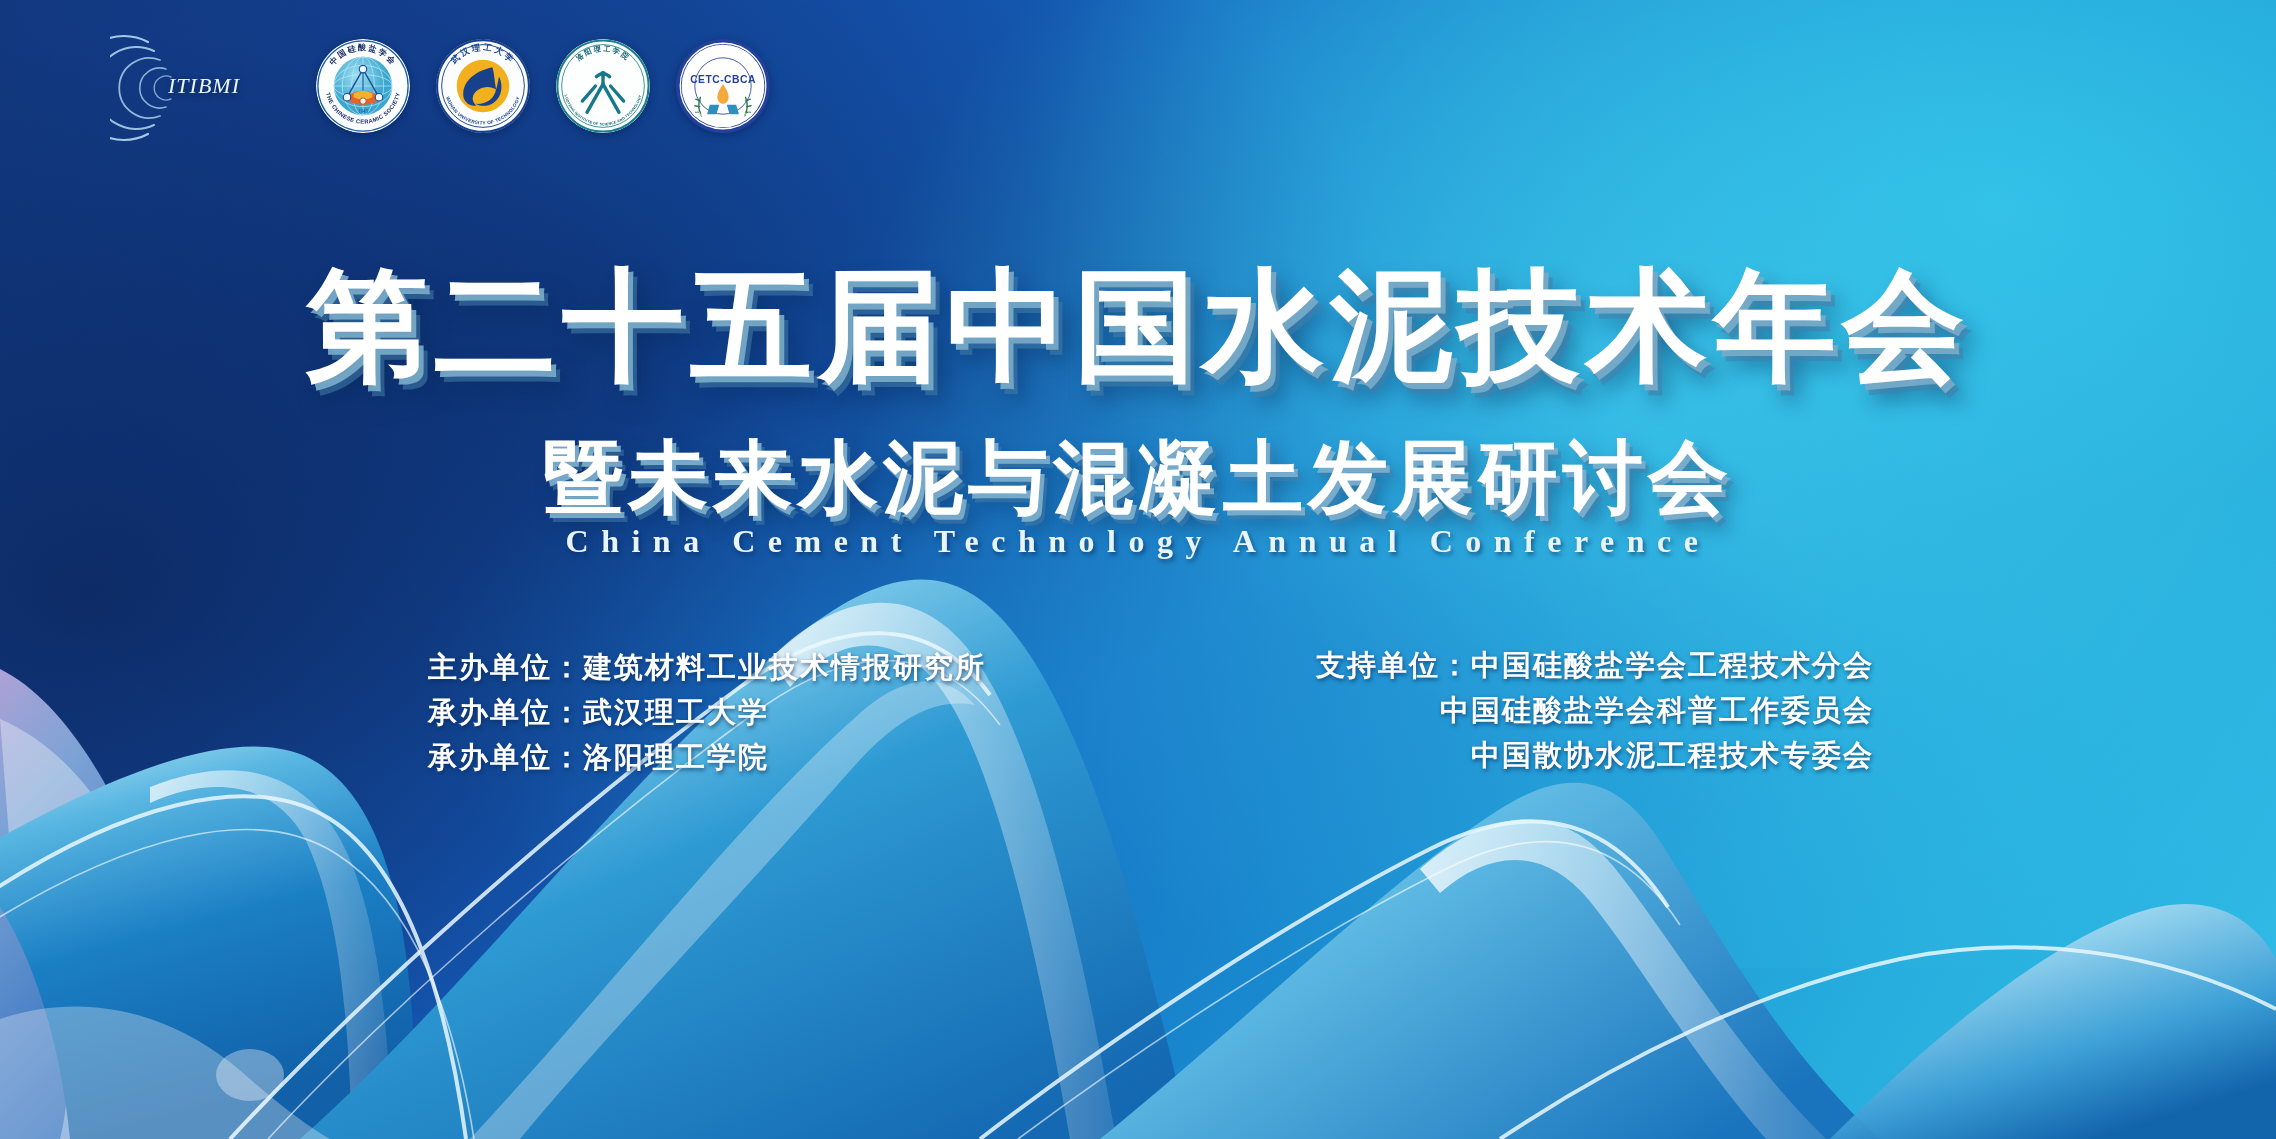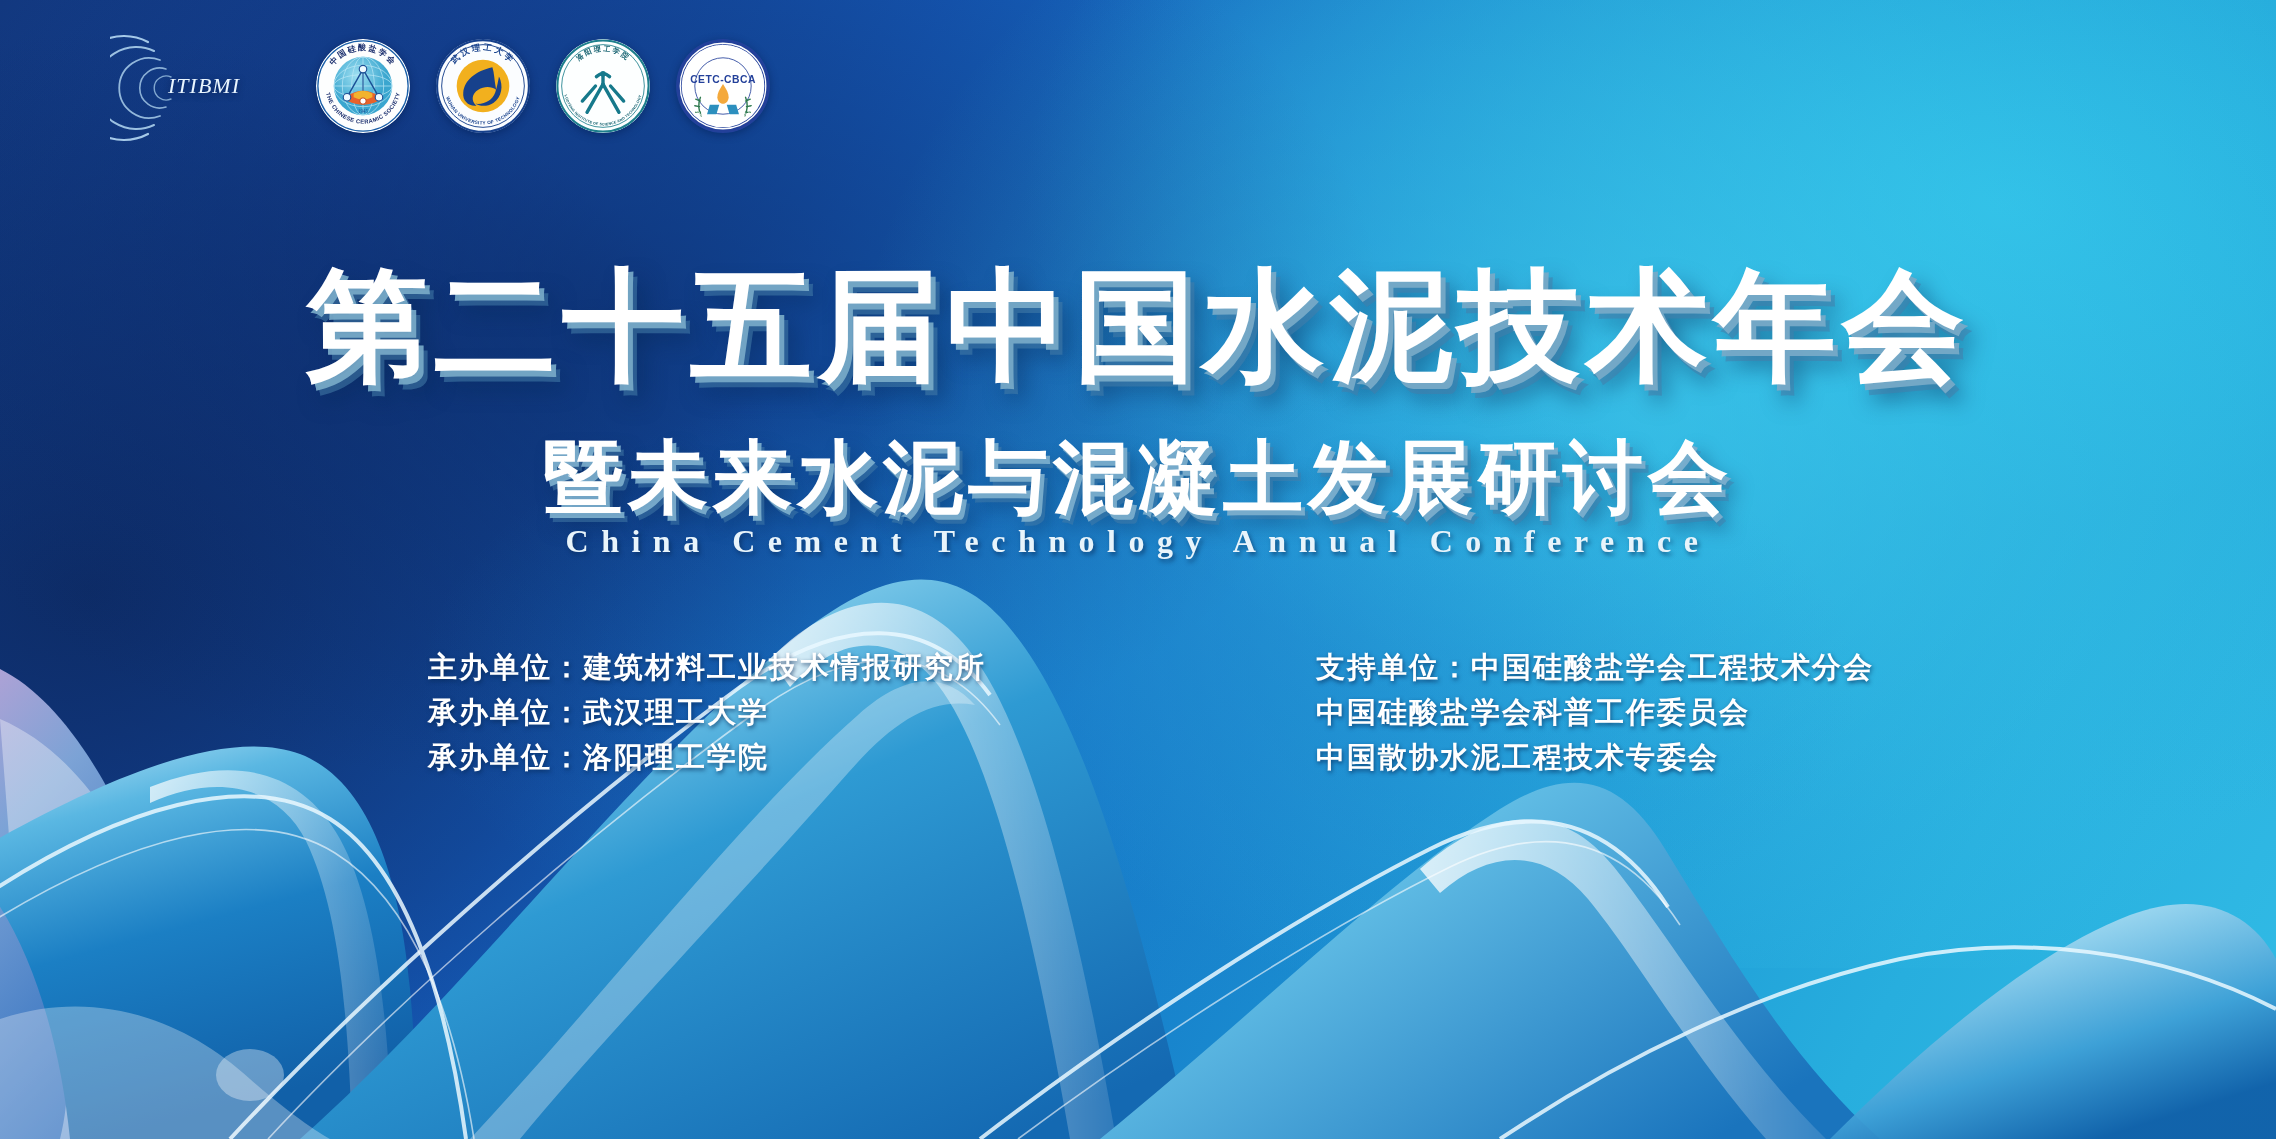--- a/index.html
+++ b/index.html
@@ -74,21 +74,21 @@
     font-size:32px;font-weight:700;letter-spacing:12.5px;
     text-shadow:2px 3px 4px rgba(6,40,85,.6);
     margin-top:24px;
   }
 
   
   .org-block{position:absolute;z-index:9;color:#ffffff;
     font-size:29px;font-weight:700;line-height:45px;letter-spacing:2px;
     text-shadow:1px 2px 4px rgba(6,40,85,.7);}
   #org-left{left:428px;top:645px;text-align:left;}
-  #org-right{right:402px;top:645px;text-align:left;}
+  #org-right{right:402px;top:645px;text-align:right;font-family:Liberation Mono, monospace;}
   .org-line{white-space:nowrap;}
 
   
   #waves{position:absolute;left:0;bottom:0;width:100%;height:620px;z-index:4;}
 </style>
 </head>
 <body>
 
 <div id="banner">
 

